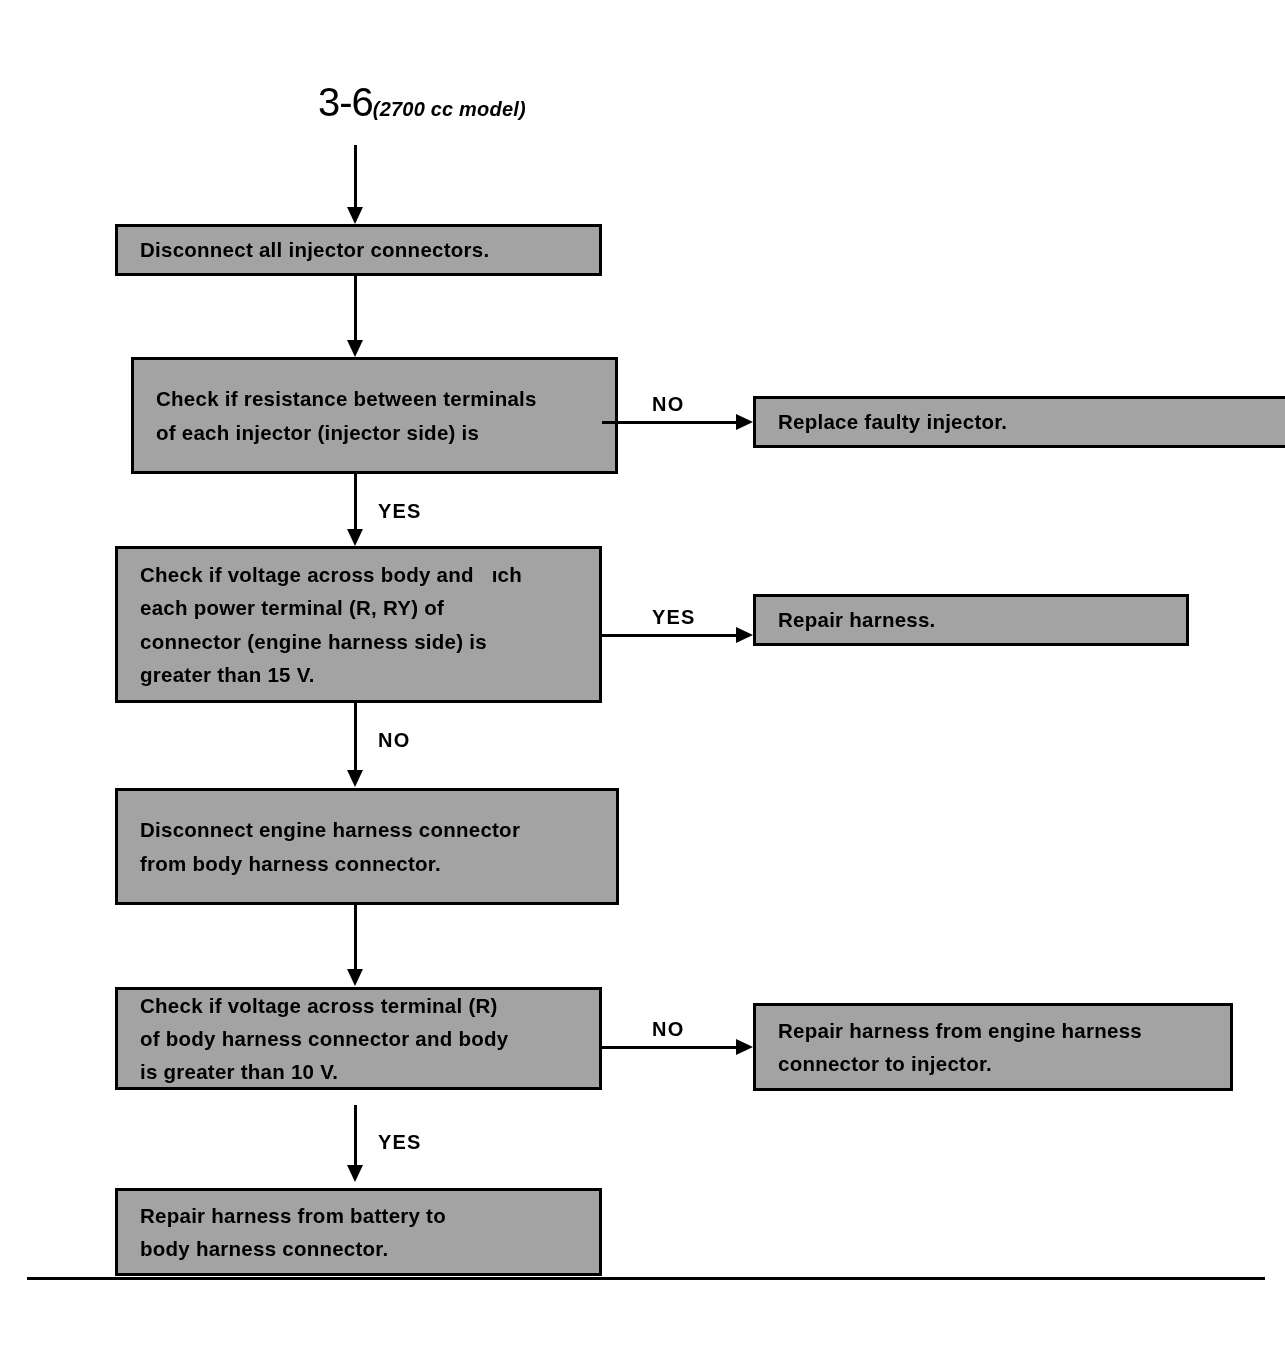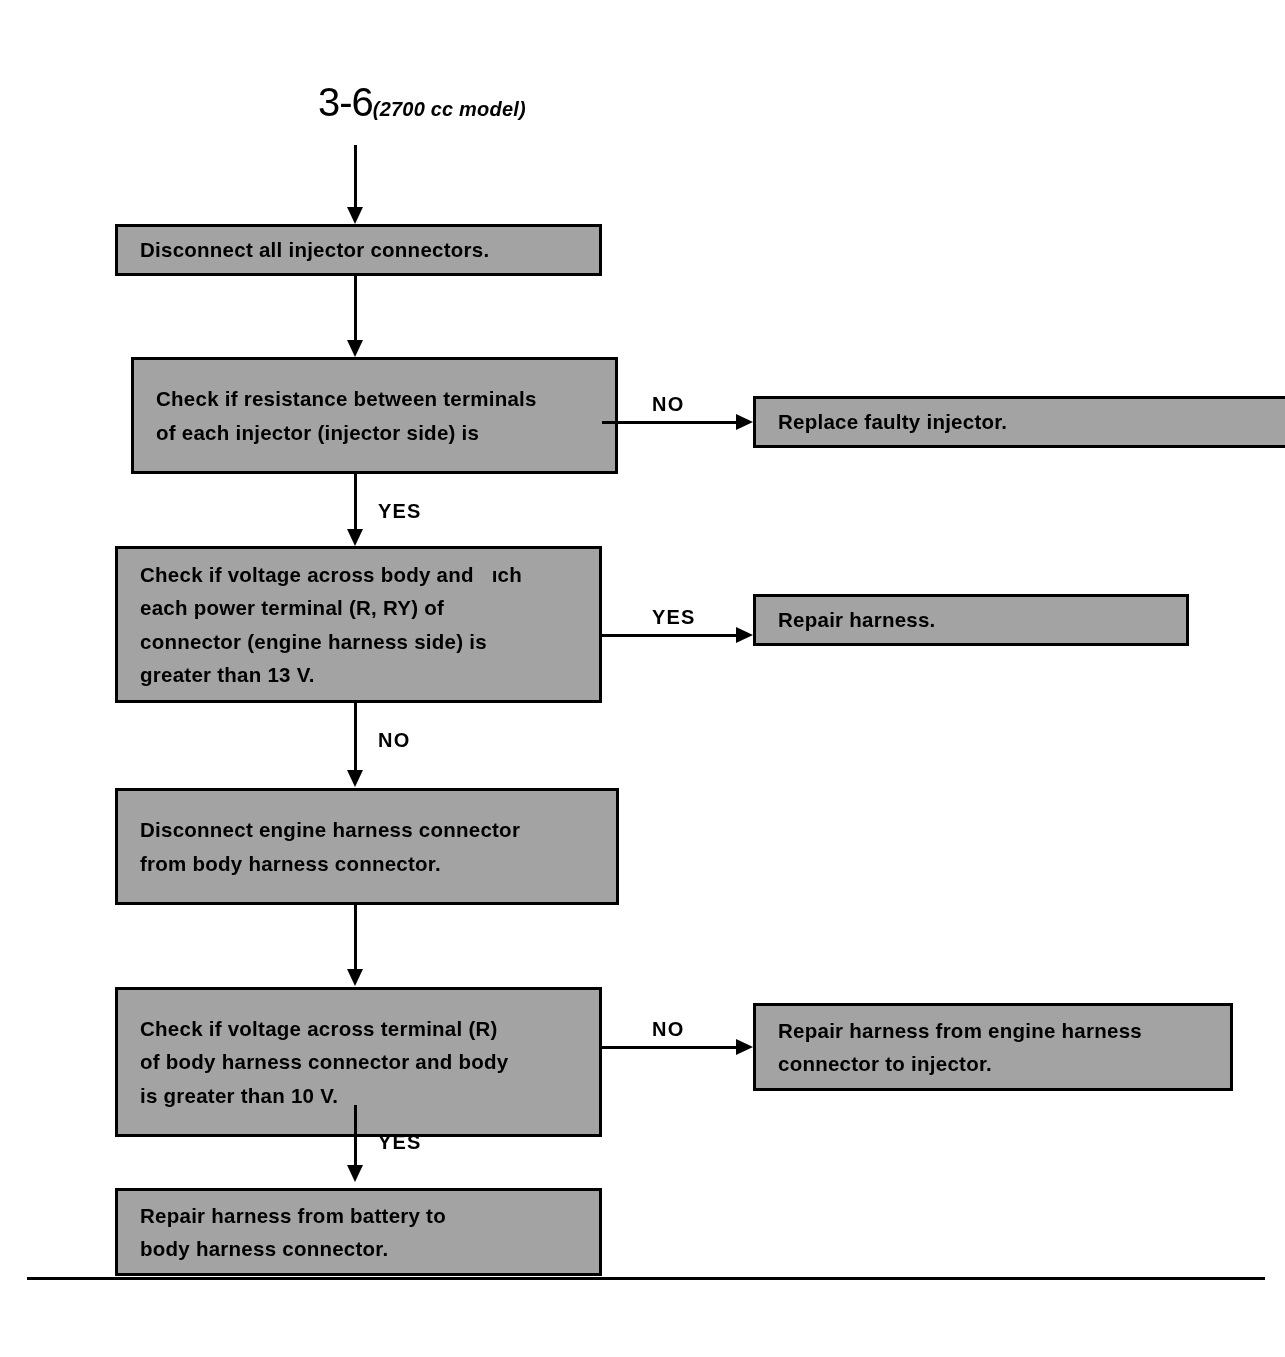--- a/index.html
+++ b/index.html
@@ -59,21 +59,21 @@
     letter-spacing: 0.25px;
     line-height: 1.62;
     white-space: pre;
   }
 
   
   .n1 { left: 115px; top: 224px;  width: 487px; height: 52px;  }
   .n2 { left: 115px; top: 357px;  width: 487px; height: 117px; margin-left: 16px; }
   .n3 { left: 115px; top: 546px;  width: 487px; height: 157px; }
   .n4 { left: 115px; top: 788px;  width: 504px; height: 117px; }
-  .n5 { left: 115px; top: 987px;  width: 487px; height: 150px; }
+  .n5 { left: 115px; top: 987px;  width: 487px; height: 103px; }
   .n6 { left: 115px; top: 1188px; width: 487px; height: 88px;  }
 
   
   .r1 { left: 753px; top: 396px;  width: 539px; height: 52px;  }
   .r2 { left: 753px; top: 594px;  width: 436px; height: 52px;  }
   .r3 { left: 753px; top: 1003px; width: 480px; height: 88px;  }
 
   
   .vline {
     position: absolute;
@@ -155,21 +155,21 @@
   </div>
 
   <div class="vline" style="left:354px; top:474px; height:57px;"></div>
   <div class="arrow-down" style="left:347px; top:529px;"></div>
   <div class="edge-label" style="left:378px; top:500px;">YES</div>
 
   <div class="node n3">
     <span class="line">Check if voltage across body and   ıch</span>
     <span class="line">each power terminal (R, RY) of</span>
     <span class="line">connector (engine harness side) is</span>
-    <span class="line">greater than 13 V.</span>
+    <span class="line">greater than 15 V.</span>
   </div>
 
   <div class="hline" style="left:602px; top:634px; width:135px;"></div>
   <div class="arrow-right" style="left:736px; top:627px;"></div>
   <div class="edge-label" style="left:652px; top:606px;">YES</div>
 
   <div class="node r2">
     <span class="line">Repair harness.</span>
   </div>
 

